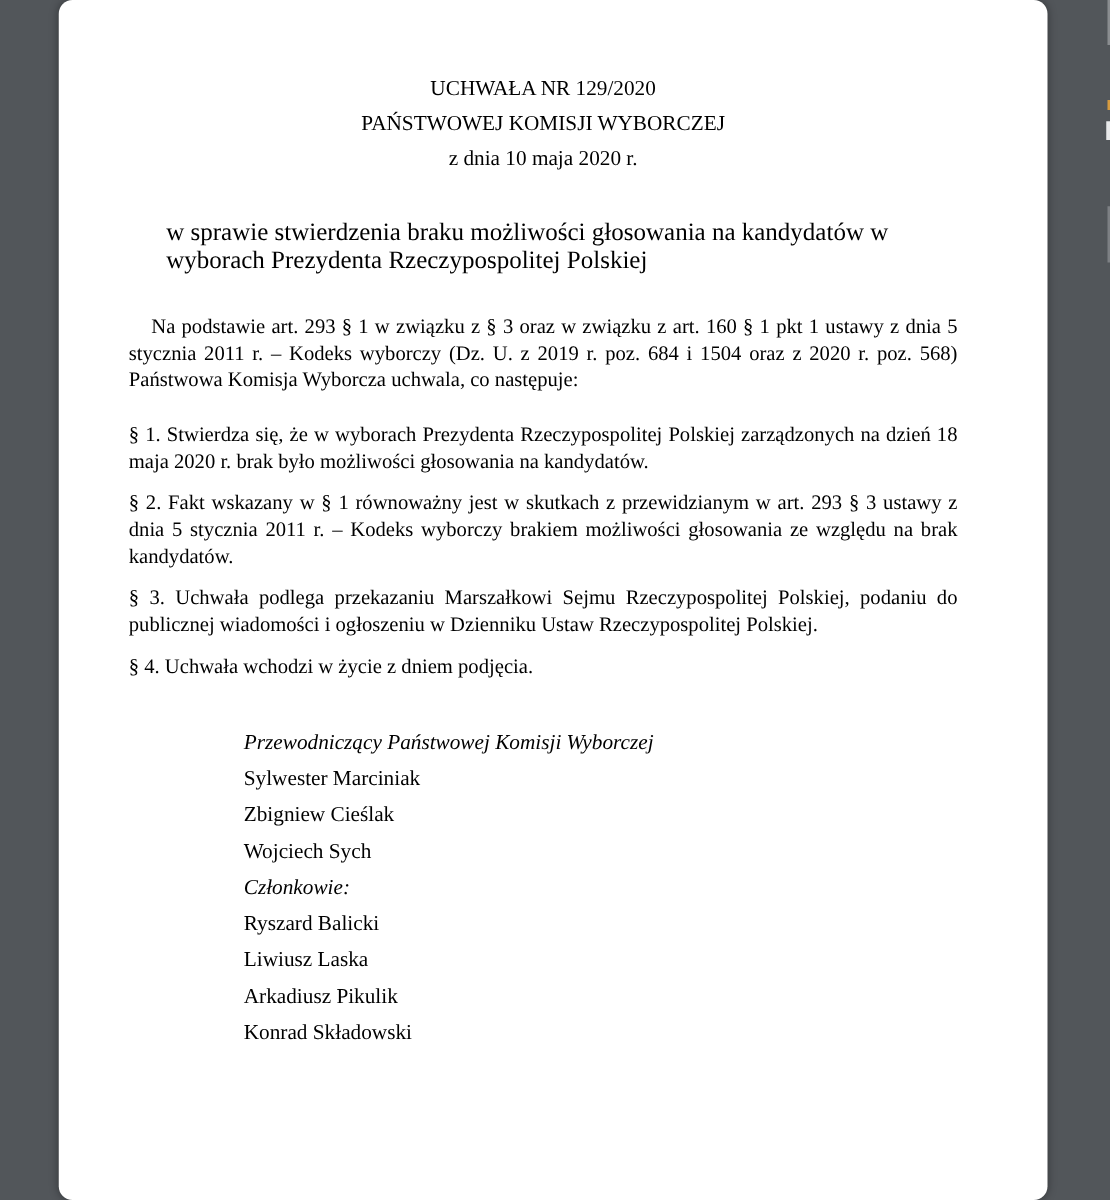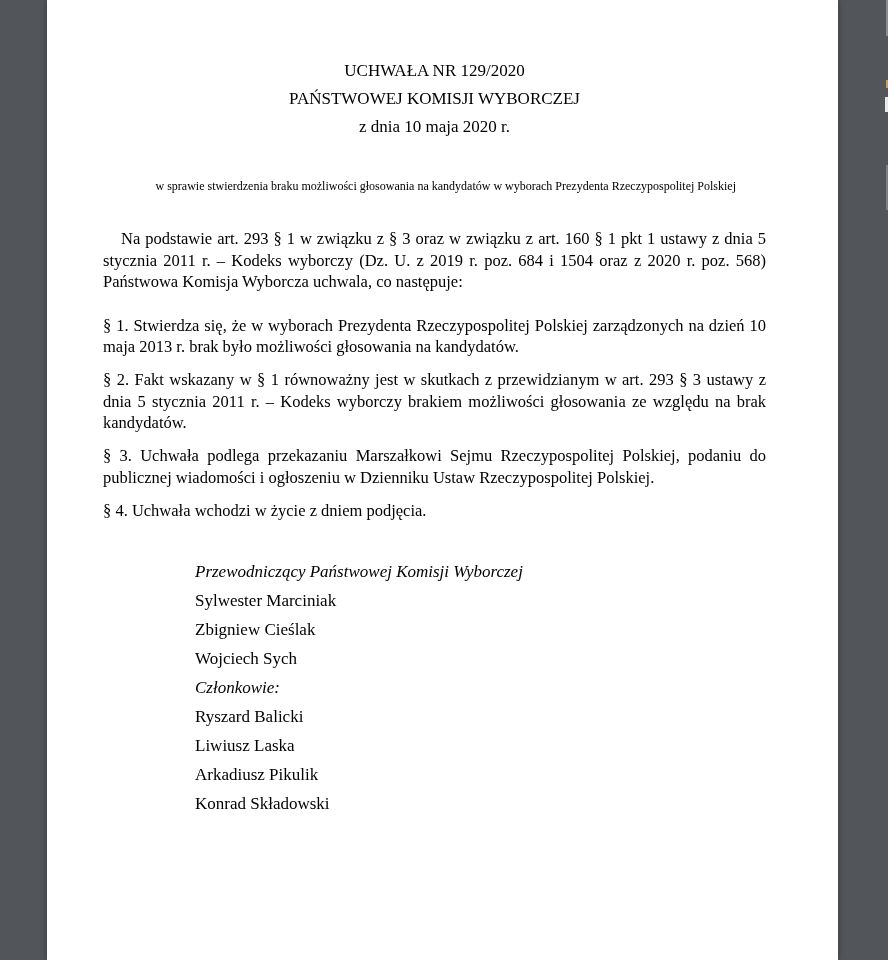--- a/index.html
+++ b/index.html
@@ -23,30 +23,31 @@
     position: absolute;
     left: 47px;
     top: 0;
     width: 791px;
     height: 960px;
     background: #ffffff;
     box-shadow: 0 0 7px rgba(0,0,0,0.35);
     box-sizing: border-box;
     padding: 57px 72px 0 56px;
     color: #000000;
+    border-radius: 11px;
   }
   .title-block {
     text-align: center;
     font-size: 17px;
     line-height: 28px;
   }
   .subject-block {
     margin-top: 34px;
-    text-align: right;
-    font-size: 12px;
+    text-align: left;
+    font-size: 20px;
     line-height: 22px;
     padding: 0 30px;
   }
   .body-text {
     margin-top: 31px;
   }
   .body-text p {
     margin: 0 0 11.5px 0;
     font-size: 16.5px;
     line-height: 21.5px;
@@ -87,21 +88,21 @@
     <div class="title-block">
       <div>UCHWAŁA NR 129/2020</div>
       <div>PAŃSTWOWEJ KOMISJI WYBORCZEJ</div>
       <div>z dnia 10 maja 2020 r.</div>
     </div>
 
     <div class="subject-block">w sprawie stwierdzenia braku możliwości głosowania na kandydatów w wyborach Prezydenta Rzeczypospolitej Polskiej</div>
 
     <div class="body-text">
       <p class="first-indent">Na podstawie art. 293 § 1 w związku z § 3 oraz w związku z art. 160 § 1 pkt 1 ustawy z dnia 5 stycznia 2011 r. – Kodeks wyborczy (Dz. U. z 2019 r. poz. 684 i 1504 oraz z 2020 r. poz. 568) Państwowa Komisja Wyborcza uchwala, co następuje:</p>
-      <p>§ 1. Stwierdza się, że w wyborach Prezydenta Rzeczypospolitej Polskiej zarządzonych na dzień 10 maja 2013 r. brak było możliwości głosowania na kandydatów.</p>
+      <p>§ 1. Stwierdza się, że w wyborach Prezydenta Rzeczypospolitej Polskiej zarządzonych na dzień 18 maja 2020 r. brak było możliwości głosowania na kandydatów.</p>
       <p>§ 2. Fakt wskazany w § 1 równoważny jest w skutkach z przewidzianym w art. 293 § 3 ustawy z dnia 5 stycznia 2011 r. – Kodeks wyborczy brakiem możliwości głosowania ze względu na brak kandydatów.</p>
       <p>§ 3. Uchwała podlega przekazaniu Marszałkowi Sejmu Rzeczypospolitej Polskiej, podaniu do publicznej wiadomości i ogłoszeniu w Dzienniku Ustaw Rzeczypospolitej Polskiej.</p>
       <p>§ 4. Uchwała wchodzi w życie z dniem podjęcia.</p>
     </div>
 
     <div class="signature-block">
       <div class="sig-line italic">Przewodniczący Państwowej Komisji Wyborczej</div>
       <div class="sig-line">Sylwester Marciniak</div>
       <div class="sig-line">Zbigniew Cieślak</div>
       <div class="sig-line">Wojciech Sych</div>

